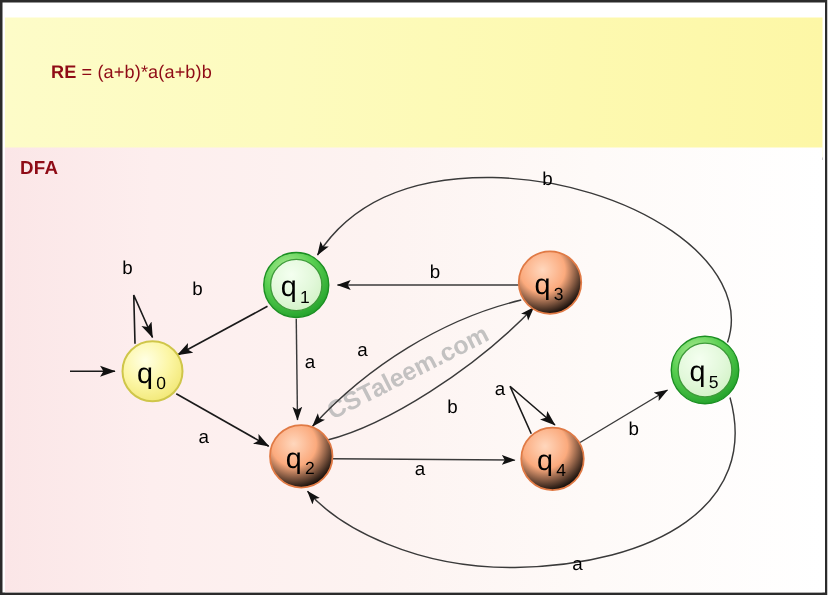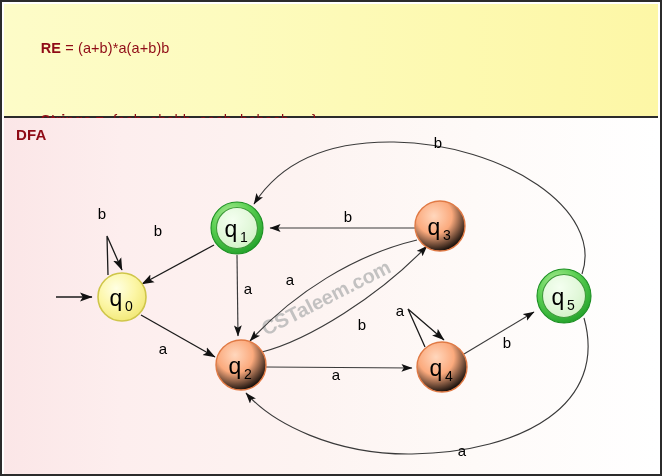--- a/index.html
+++ b/index.html
@@ -20,21 +20,21 @@
     box-sizing: border-box;
     border: 2px solid #2b2b2b;
     background: #ffffff;
     overflow: hidden;
   }
 
   
   #top-panel {
     position: absolute;
     left: 2px;
-    top: 2px;
+    top: 12px;
     width: 654px;
     height: 114px;
     box-sizing: border-box;
     background: linear-gradient(to right, #fdfcc8 0%, #fdfbbe 35%, #fdf9b0 70%, #fdf7a6 100%);
     border-bottom: 2px solid #2b2b2b;
     padding: 8px 0 0 12px;
   }
   .desc-line {
     color: #8f0b16;
     font-size: 14.5px;

